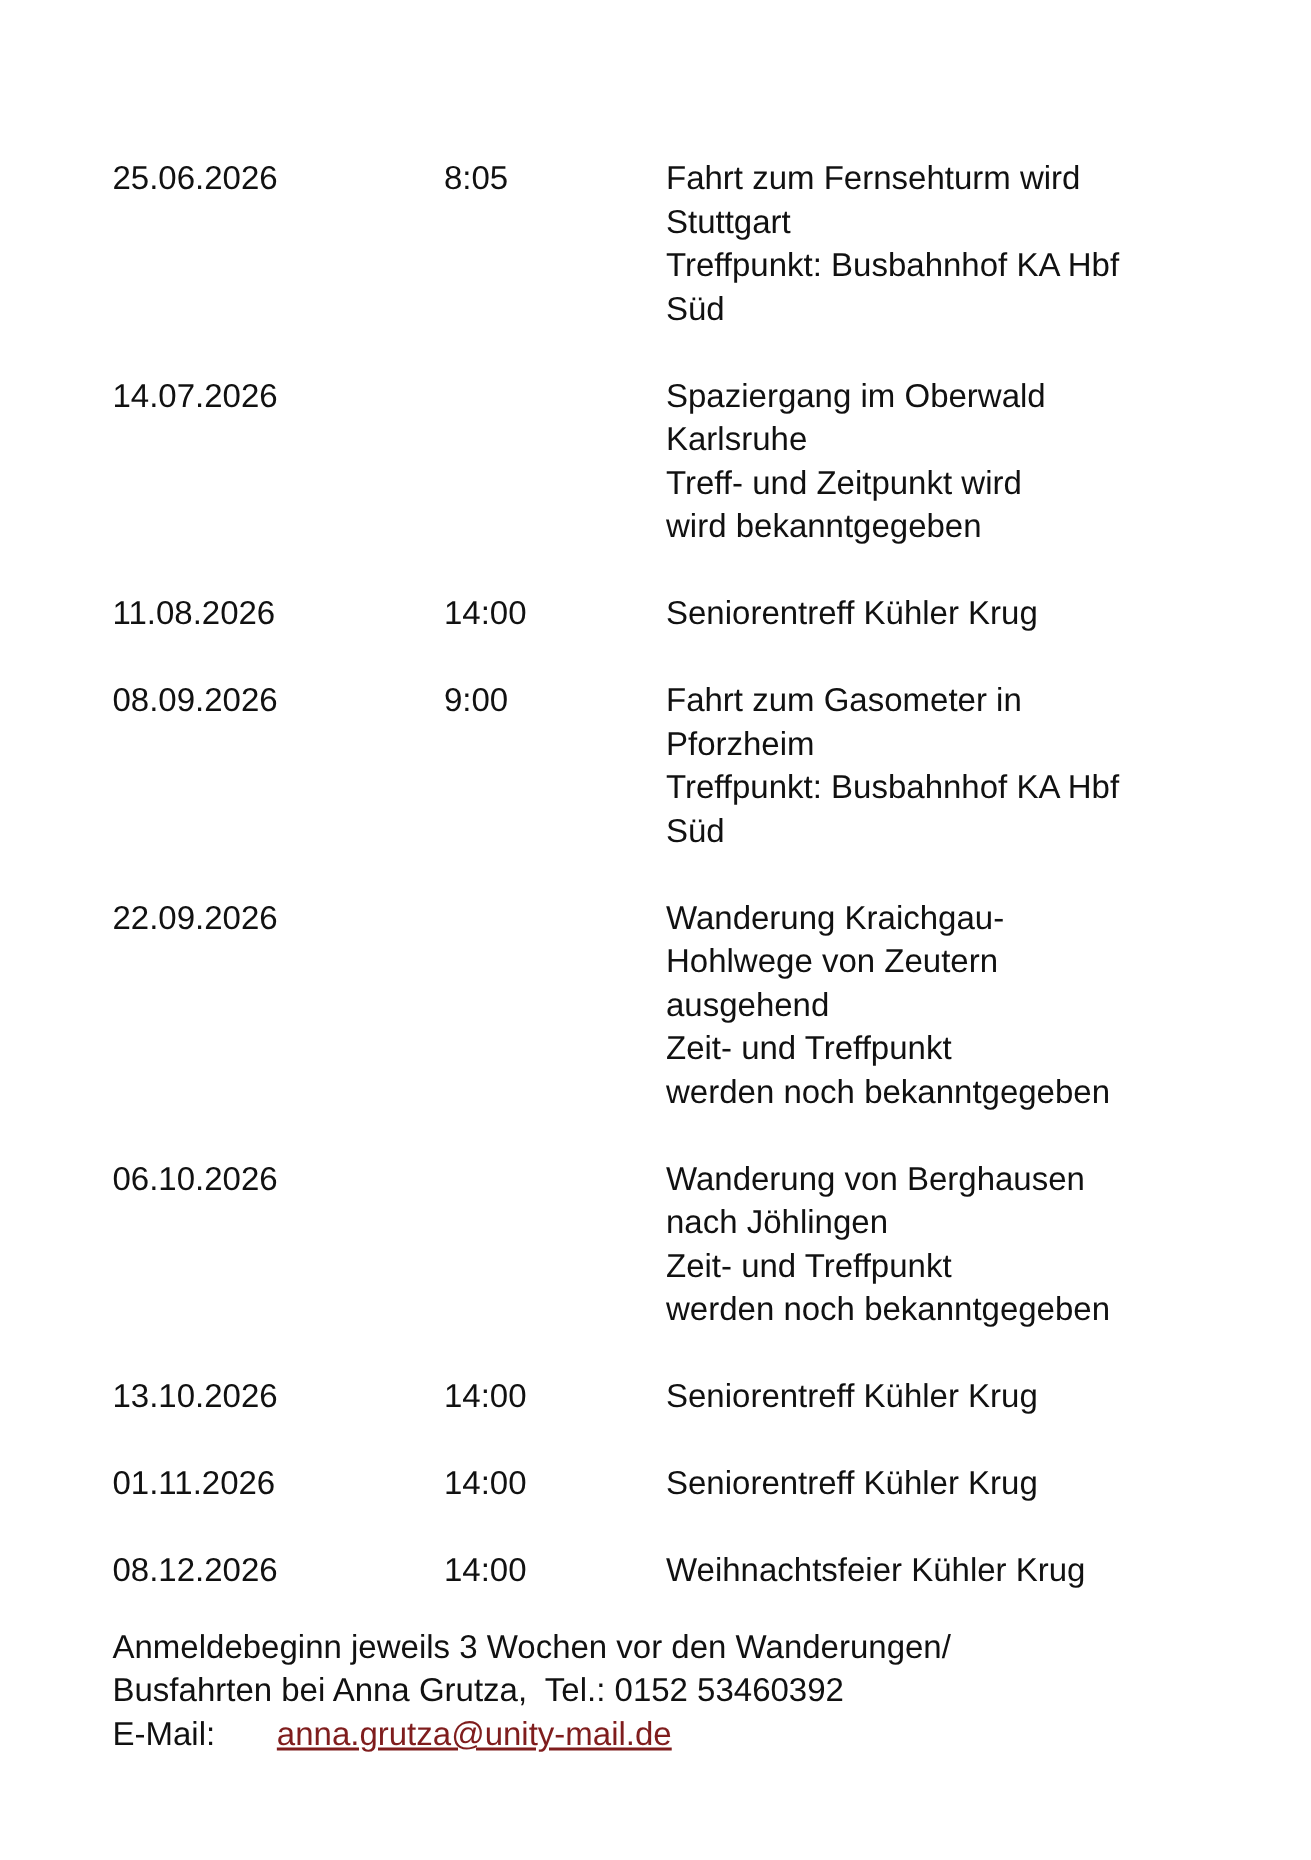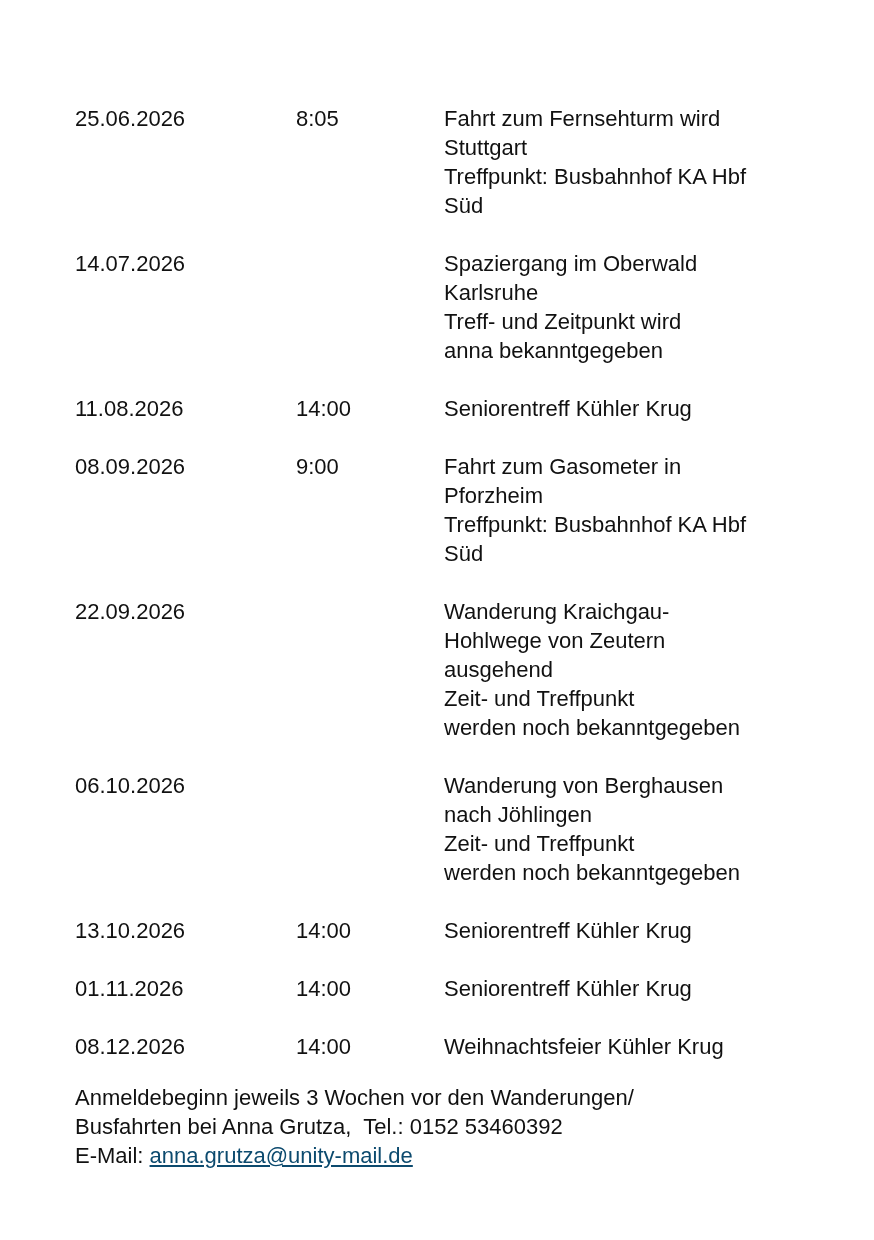--- a/index.html
+++ b/index.html
@@ -9,21 +9,21 @@
     font-size: 22px; line-height: 29px;
   }
   .page { position: absolute; left: 75px; top: 104px; width: 760px; }
   .row { position: relative; display: flex; margin-bottom: 29px; }
   .col-date { width: 221px; flex: none; }
   .col-time { width: 148px; flex: none; }
   .col-desc { flex: 1; }
   .line { display: block; white-space: nowrap; }
   .footer { position: absolute; left: 75px; top: 1083px; width: 760px; }
   .footer .line { display: block; white-space: pre; }
-  a.email { color: #0c4a6e; text-decoration: underline; }
+  a.email { color: #7f1d1d; text-decoration: underline; margin-left: 35px; }
 </style>
 </head>
 <body>
 
 <div class="page">
   <div class="row">
     <div class="col-date">25.06.2026</div>
     <div class="col-time">8:05</div>
     <div class="col-desc">
       <span class="line">Fahrt zum Fernsehturm wird</span>
@@ -32,21 +32,21 @@
       <span class="line">Süd</span>
     </div>
   </div>
   <div class="row">
     <div class="col-date">14.07.2026</div>
     <div class="col-time"></div>
     <div class="col-desc">
       <span class="line">Spaziergang im Oberwald</span>
       <span class="line">Karlsruhe</span>
       <span class="line">Treff- und Zeitpunkt wird</span>
-      <span class="line">anna bekanntgegeben</span>
+      <span class="line">wird bekanntgegeben</span>
     </div>
   </div>
   <div class="row">
     <div class="col-date">11.08.2026</div>
     <div class="col-time">14:00</div>
     <div class="col-desc">
       <span class="line">Seniorentreff Kühler Krug</span>
     </div>
   </div>
   <div class="row">

